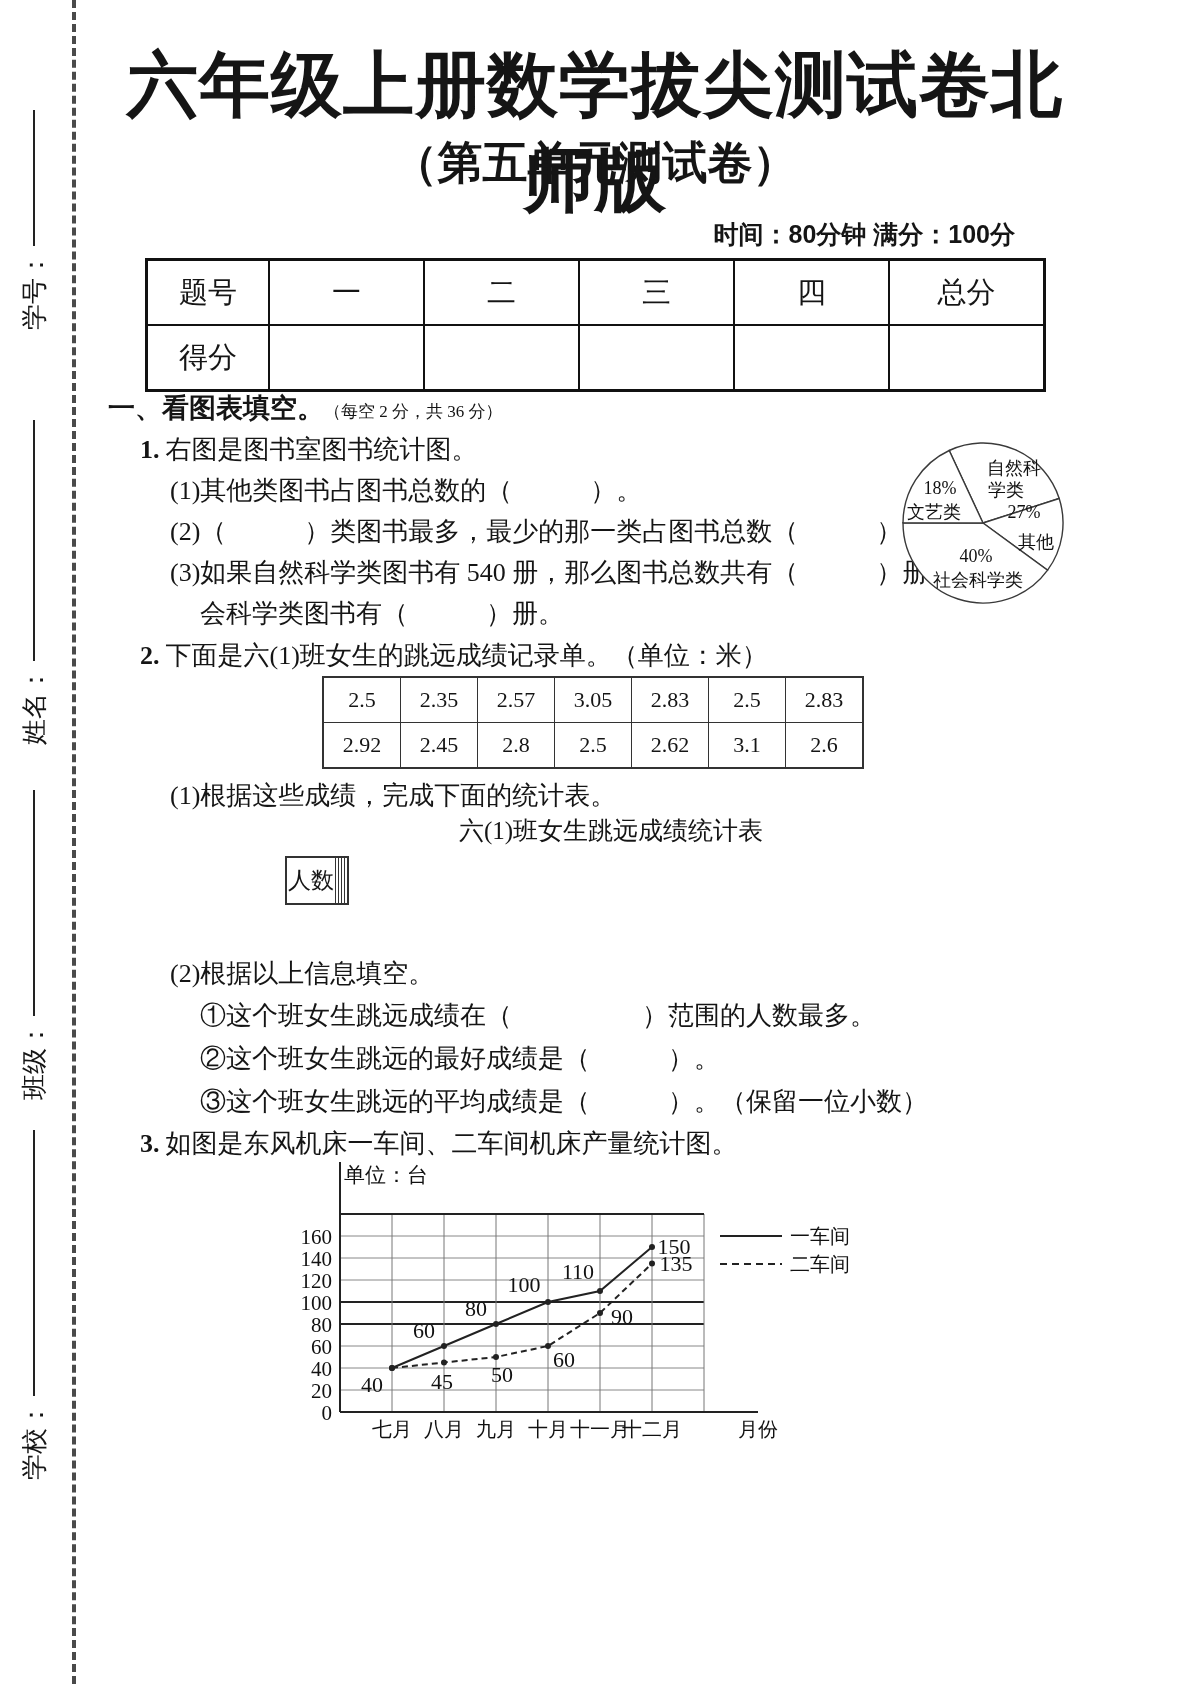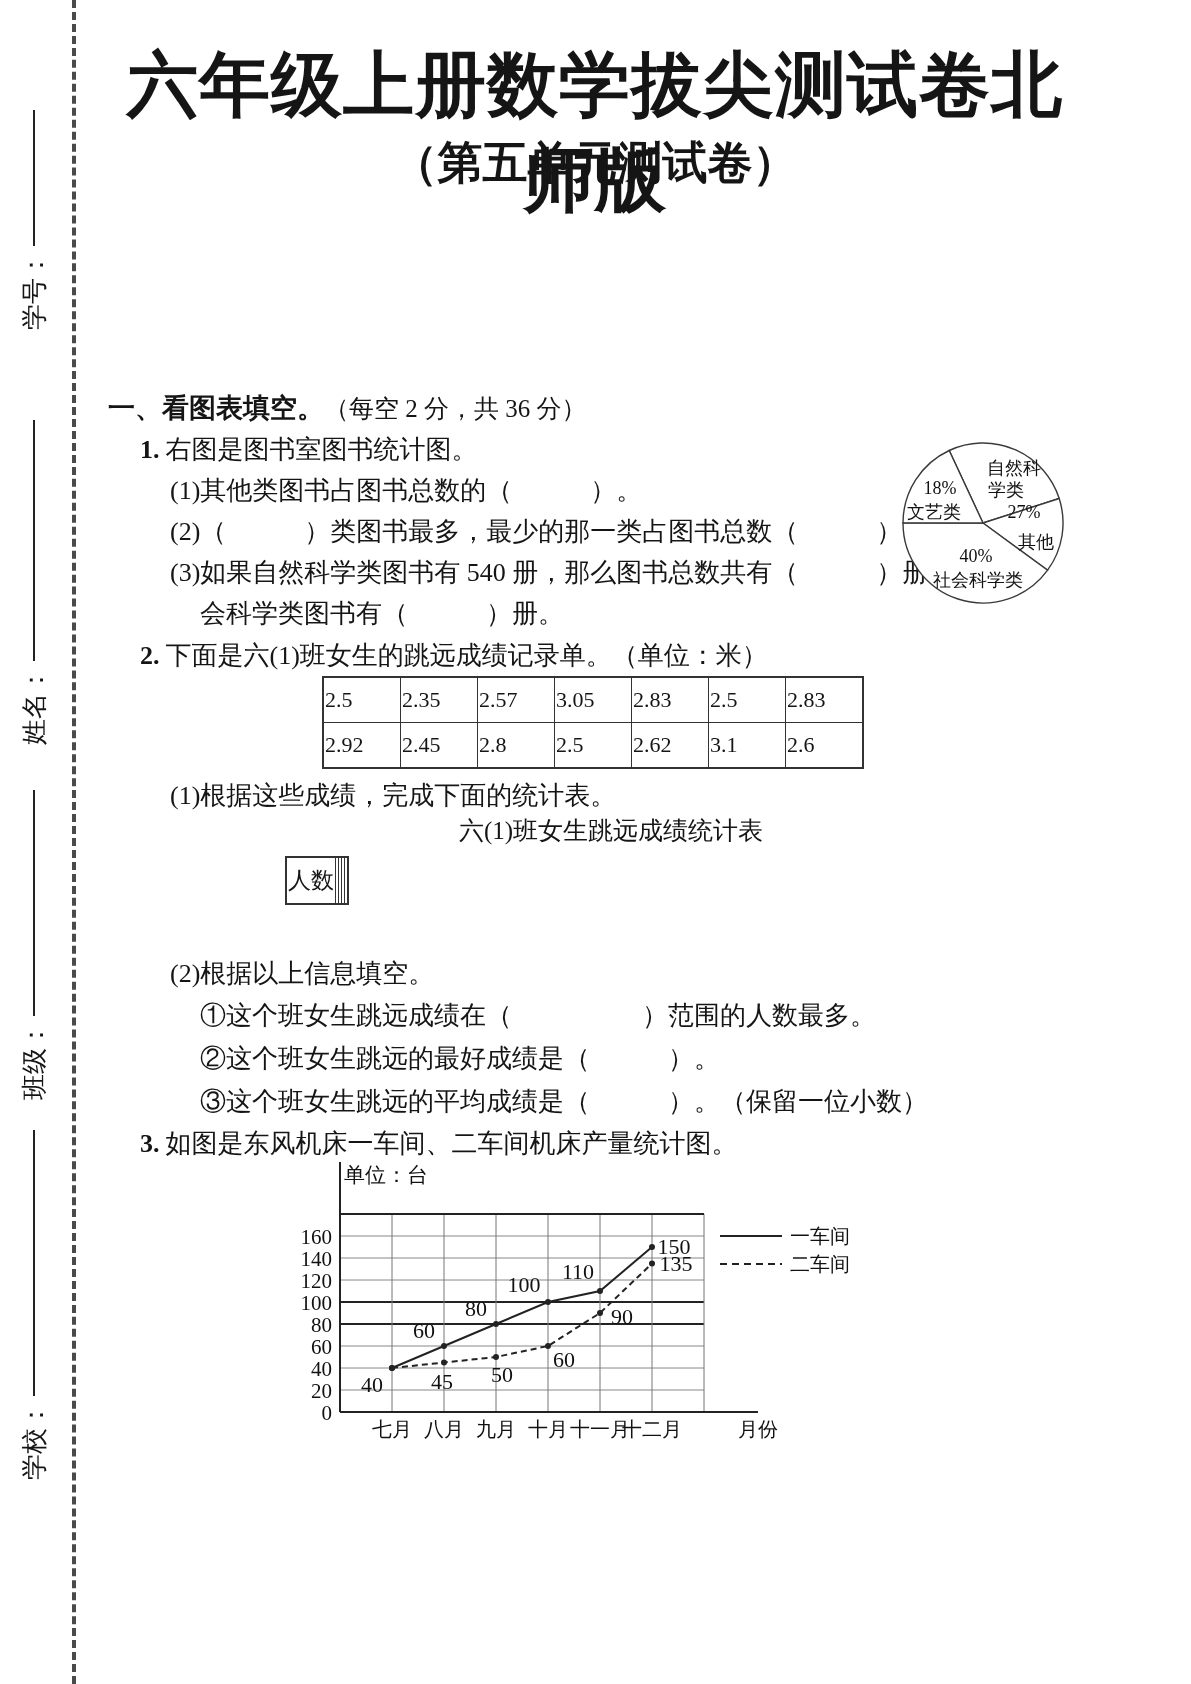--- a/index.html
+++ b/index.html
@@ -25,30 +25,30 @@
     font-weight:bold;font-size:25px;}
   
   table{border-collapse:collapse;}
   #score-table{left:145px;top:258px;}
   #score-table table{border:3px solid #111;}
   #score-table td{border:2px solid #111;text-align:center;font-size:29px;height:61px;}
   #score-table td.c0{width:118px;}
   #score-table td.cn{width:151px;}
   #record-table{left:322px;top:676px;}
   #record-table table{border:2px solid #333;}
-  #record-table td{border:1.5px solid #333;width:74px;height:42px;font-size:22px;}
+  #record-table td{border:1.5px solid #333;width:74px;height:42px;text-align:center;font-size:22px;}
   #stats-table{left:285px;top:856px;}
   #stats-table table{border:2px solid #333;}
   #stats-table td{border:1.5px solid #333;height:43px;text-align:center;font-size:23px;}
   
   .hline{white-space:nowrap;font-size:26px;}
   .qnum{font-weight:bold;margin-right:6px;}
   #sec1-heading{left:108px;top:390px;font-size:27px;}
   #sec1-heading .bold{font-weight:bold;}
-  #sec1-heading .note{font-size:25px;}
+  #sec1-heading .note{font-size:17px;}
   .stem{left:140px;}
   .item{left:170px;}
   .subitem{left:200px;}
   #stats-title{left:281px;top:814px;width:660px;text-align:center;font-size:25px;}
   #footer{left:0;top:1606px;width:1191px;text-align:center;font-family:"Liberation Sans",sans-serif;font-size:24px;}
   
   #pie-chart{left:888px;top:428px;}
   #line-chart{left:288px;top:1152px;}
 </style>
 </head>
@@ -70,21 +70,44 @@
     <span>班级：</span>
     <span class="side-line"></span>
   </div>
   <div class="side-field" style="top:1480px;width:350px;">
     <span>学校：</span>
     <span class="side-line"></span>
   </div>
 
   <div id="title" class="abs">六年级上册数学拔尖测试卷北师版</div>
   <div id="subtitle" class="abs">（第五单元测试卷）</div>
-
+  <div id="meta" class="abs">时间：80分钟  满分：100分</div>
+
+  <div id="score-table" class="abs">
+    <table>
+      <tbody>
+          <tr>
+        <td class="c0">题号</td>
+        <td class="cn">一</td>
+        <td class="cn">二</td>
+        <td class="cn">三</td>
+        <td class="cn">四</td>
+        <td class="cn">总分</td>
+      </tr>
+      <tr>
+        <td class="c0">得分</td>
+        <td class="cn"></td>
+        <td class="cn"></td>
+        <td class="cn"></td>
+        <td class="cn"></td>
+        <td class="cn"></td>
+      </tr>
+    </tbody>
+      </table>
+  </div>
 
   <div id="sec1-heading" class="abs hline">
     <span class="bold">一、看图表填空。</span><span class="note">（每空 2 分，共 36 分）</span>
   </div>
 
   <div class="abs hline stem" style="top:432px;">
     <span class="qnum">1.</span><span>右图是图书室图书统计图。</span>
   </div>
   <div class="abs hline item" style="top:473px;">(1)其他类图书占图书总数的（　　　）。</div>
   <div class="abs hline item" style="top:514px;">(2)（　　　）类图书最多，最少的那一类占图书总数（　　　）。</div>

